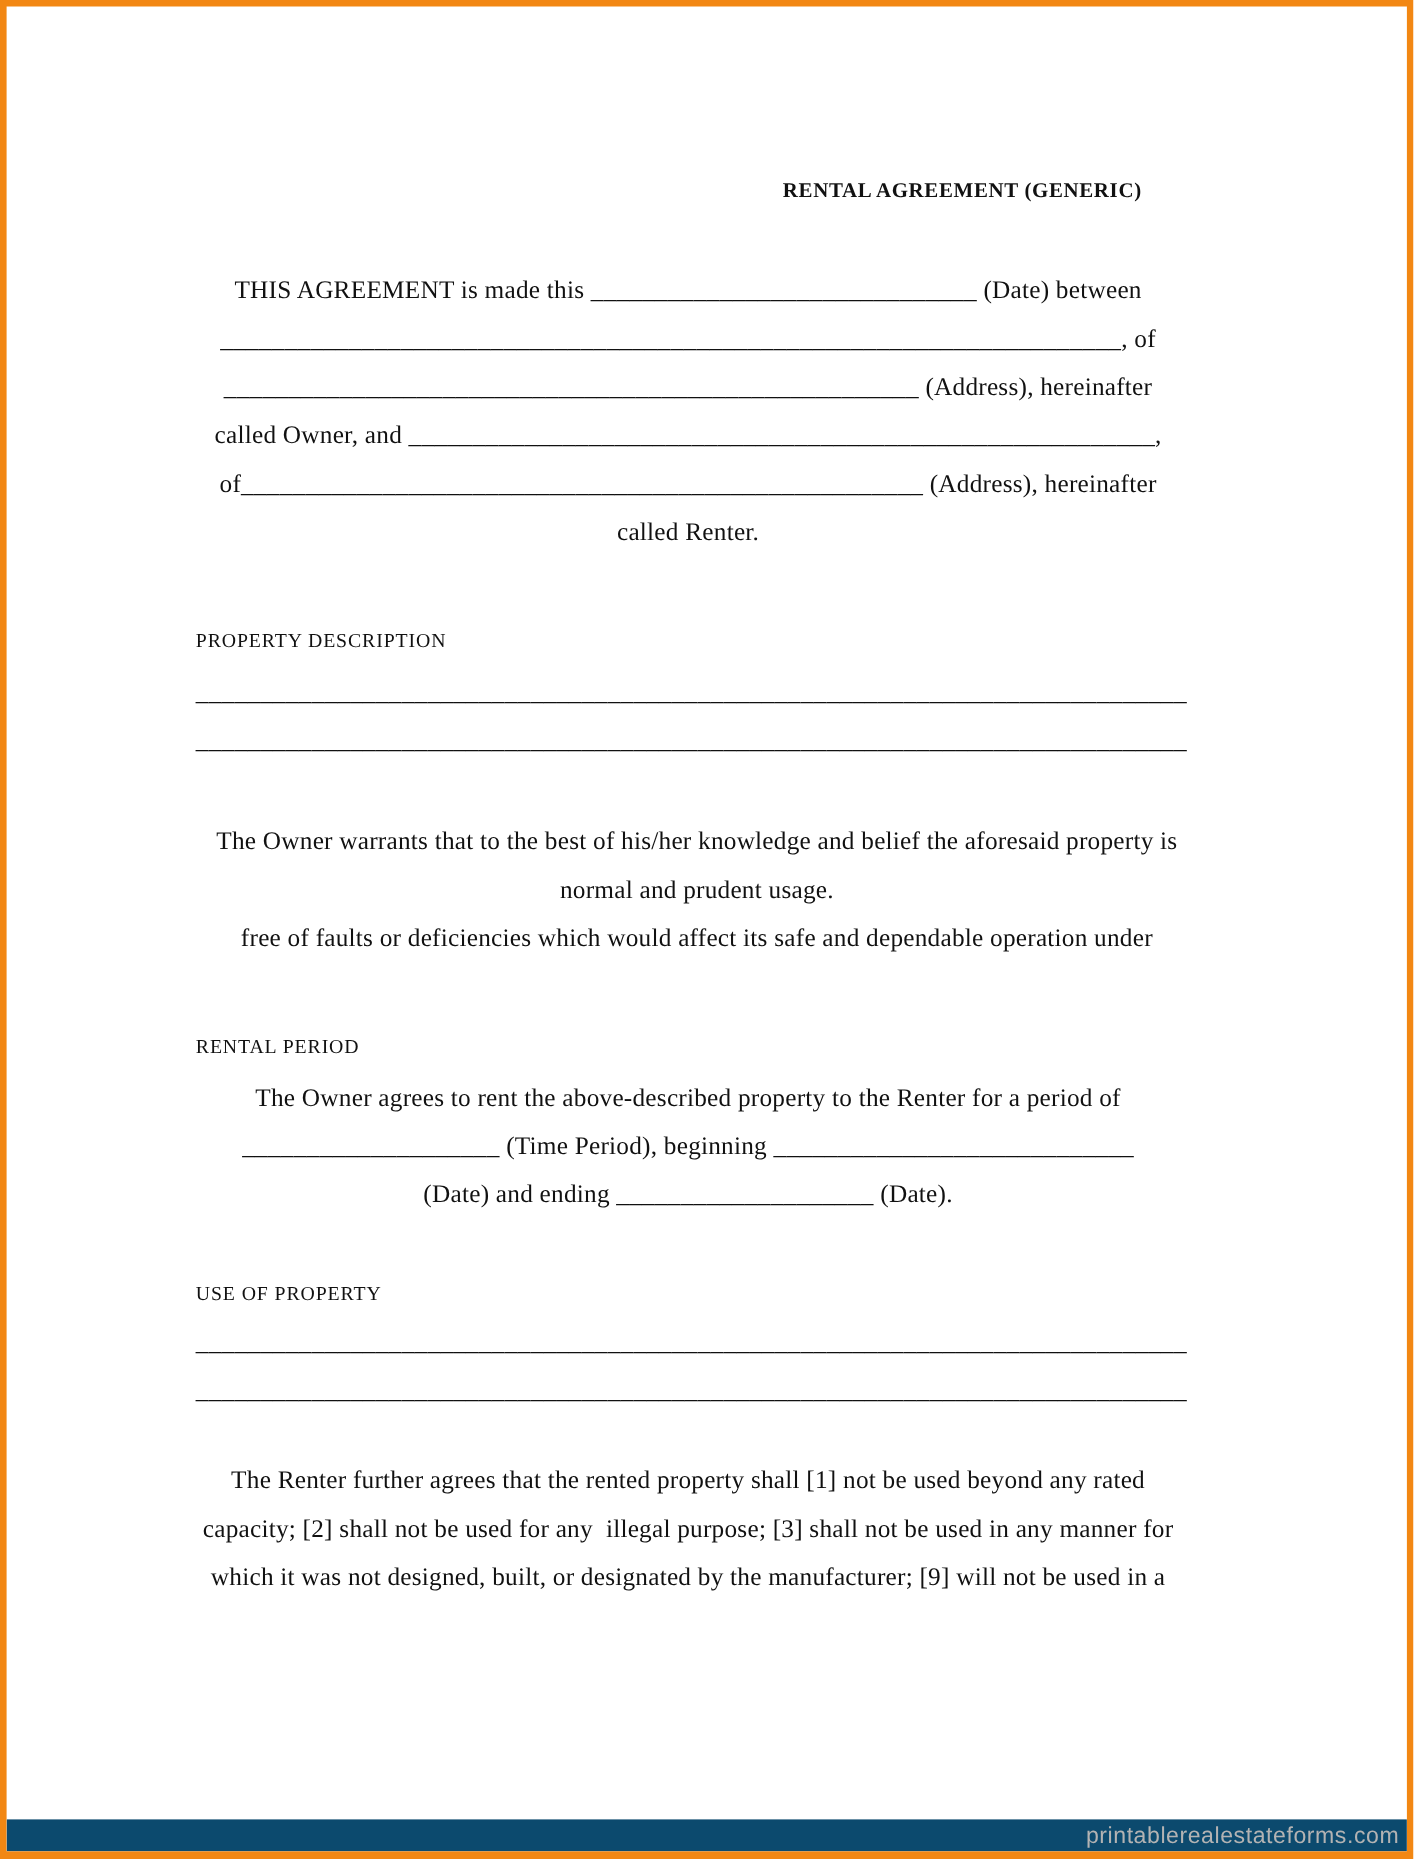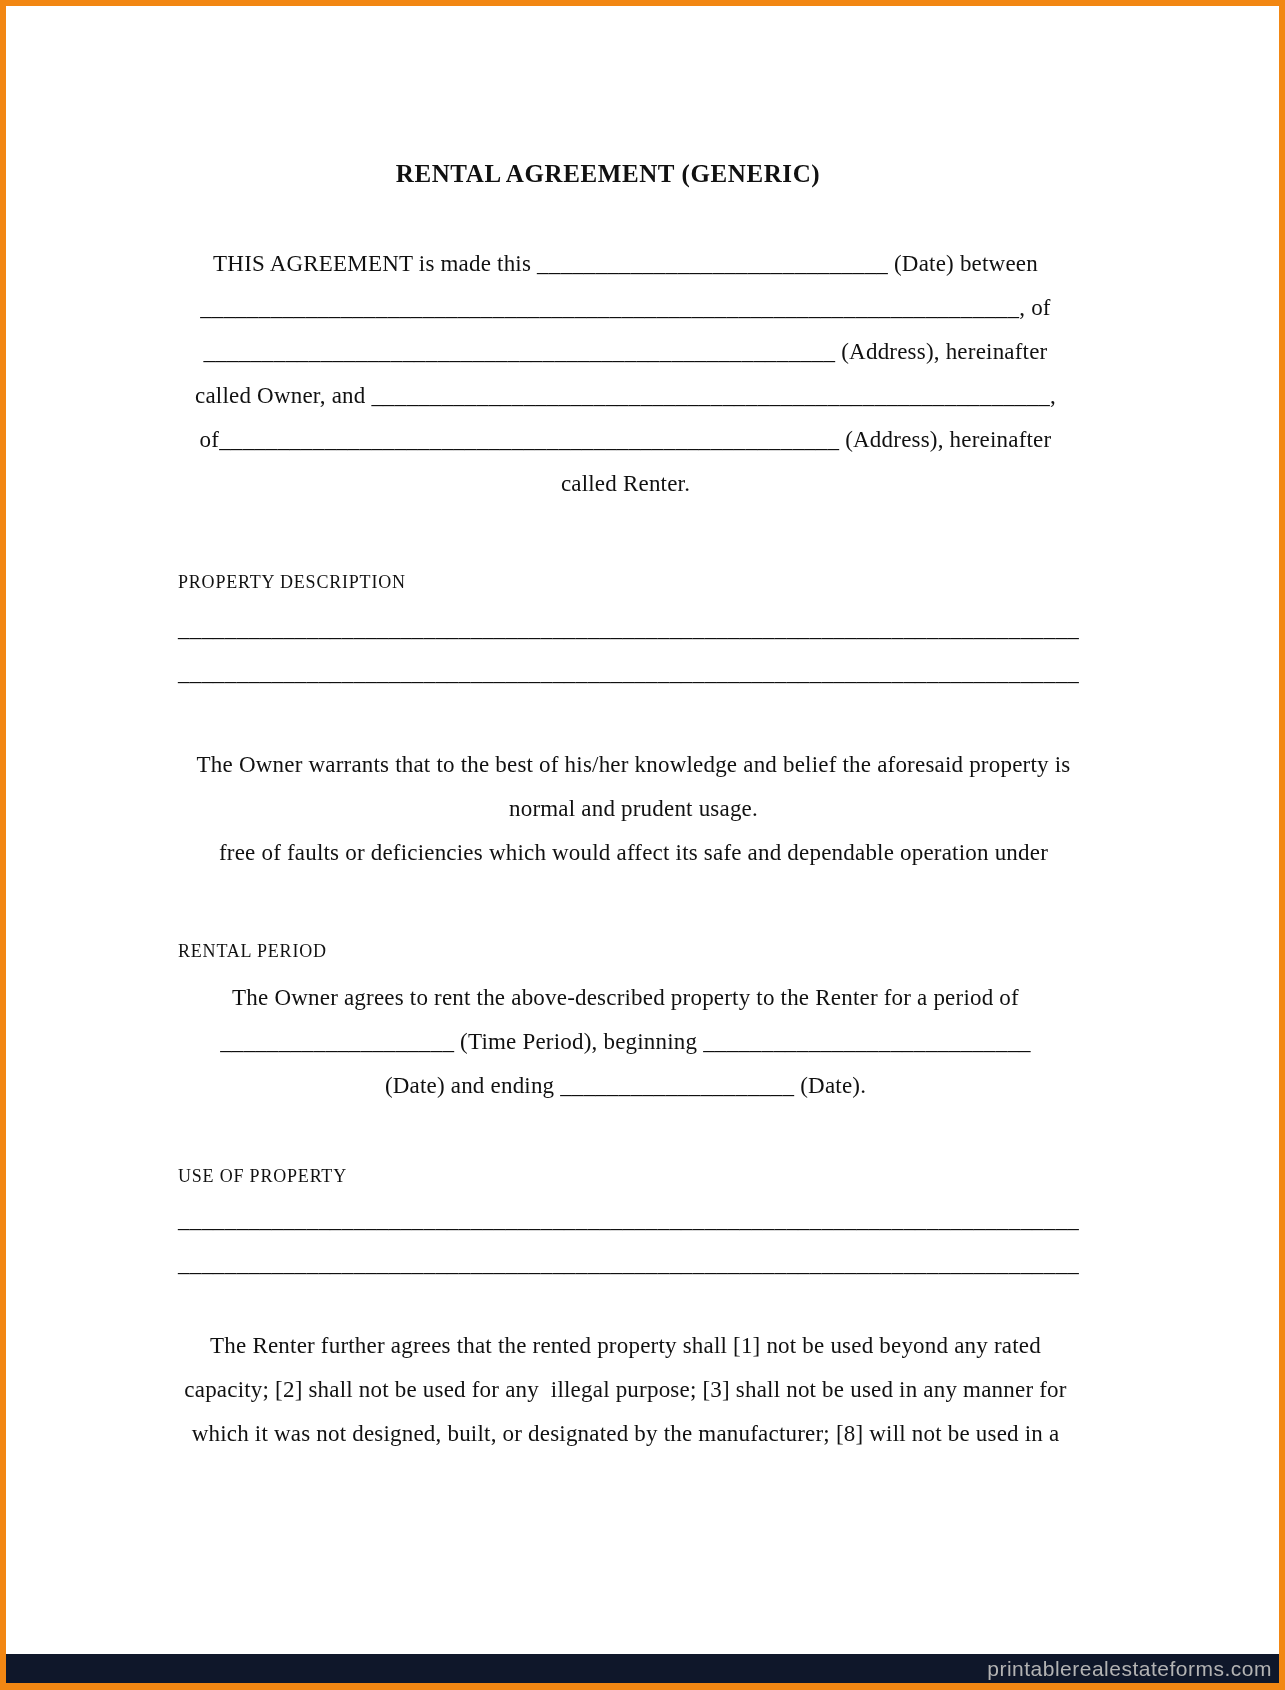--- a/index.html
+++ b/index.html
@@ -27,22 +27,22 @@
   }
   .line {
     white-space: pre;      
     font-size: 23px;
     line-height: 44px;
     letter-spacing: 0.2px;
     text-align: center;
   }
   .doc-title {
     width: 860px;
-    text-align: center;
-    font-size: 25px;
+    text-align: right;
+    font-size: 19px;
     font-weight: bold;
     line-height: 44px;
     letter-spacing: 0.6px;
     white-space: pre;
   }
   .heading {
     font-size: 18px;
     line-height: 44px;
     white-space: pre;
     letter-spacing: 0.8px;
@@ -57,21 +57,21 @@
   .h-use            { margin-top: 46px; }
   .blanks-use       { margin-top: 0px;  }
   .p-renter         { margin-top: 38px; }
 
   .footer-bar {
     position: absolute;
     left: 0;
     right: 0;
     bottom: 0;
     height: 29px;
-    background: #0f172a;
+    background: #0c4a6e;
     display: flex;
     align-items: center;
     justify-content: flex-end;
     padding-right: 7px;
   }
   .footer-text {
     font-family: "Liberation Sans", "DejaVu Sans", sans-serif;
     font-size: 21px;
     color: #B3B3B3;
     letter-spacing: 0.5px;
@@ -118,21 +118,21 @@
     <div class="heading h-use">USE OF PROPERTY</div>
 
     <div class="blanks-use">
       <div class="line">_____________________________________________________________________________</div>
       <div class="line">_____________________________________________________________________________</div>
     </div>
 
     <div class="p-renter">
       <div class="line">The Renter further agrees that the rented property shall [1] not be used beyond any rated</div>
       <div class="line">capacity; [2] shall not be used for any  illegal purpose; [3] shall not be used in any manner for</div>
-      <div class="line">which it was not designed, built, or designated by the manufacturer; [8] will not be used in a</div>
+      <div class="line">which it was not designed, built, or designated by the manufacturer; [9] will not be used in a</div>
     </div>
 
   </div>
 
   <div class="footer-bar">
     <span class="footer-text">printablerealestateforms.com</span>
   </div>
 </div>
 
 </body></html>

